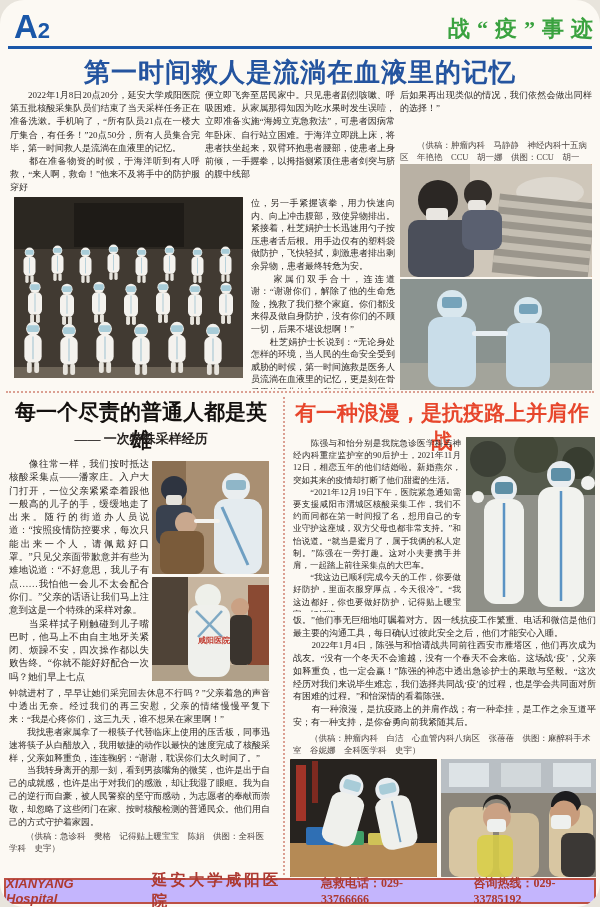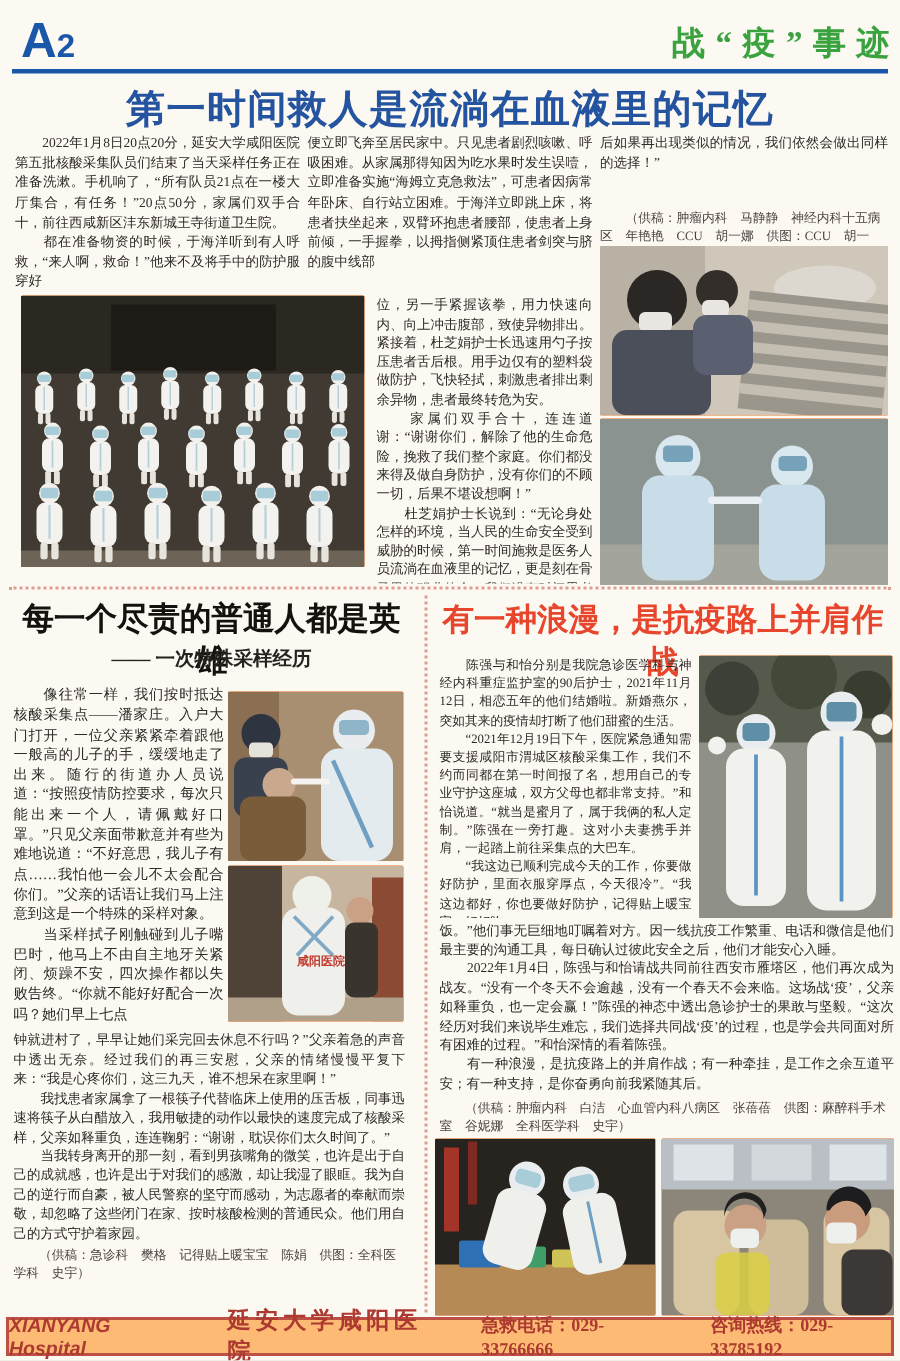--- a/index.html
+++ b/index.html
@@ -1,17 +1,17 @@
 <!DOCTYPE html>
 <html><head>
 <meta charset="utf-8">
 <style>
   html,body{margin:0;padding:0;background:#e8e4dc;}
   .page{position:relative;width:600px;height:907px;margin:0 auto;background:#fcf9f3;overflow:hidden;
-        font-family:"Liberation Serif","DejaVu Serif",serif;color:#2e2a28;}
+        font-family:"Liberation Serif","DejaVu Serif",serif;color:#2e2a28;border-radius:24px;}
   
   .pagenum{position:absolute;left:14px;top:8px;font-family:"Liberation Sans","DejaVu Sans",sans-serif;
            font-weight:bold;color:#1a57a8;}
   .pagenum .big{font-size:33px;}
   .pagenum .sub{font-size:22px;}
   .secthead{position:absolute;left:0;top:14px;width:100%;text-align:right;font-size:22px;font-weight:bold;
             color:#3aa23f;letter-spacing:7px;}
   .bluerule{position:absolute;left:8px;right:8px;top:46px;height:3px;background:#1a57a8;}
   .headline{position:absolute;left:0;top:55px;width:100%;text-align:center;font-size:26px;font-weight:bold;
             color:#24549f;letter-spacing:1px;}
@@ -20,38 +20,38 @@
   .credit{position:absolute;font-size:8.5px;color:#4a4340;line-height:12px;text-indent:2em;overflow:hidden;}
   .photo{position:absolute;overflow:hidden;border-radius:1px;background:#f97316;}
   .photo svg{display:block;width:100%;height:100%;}
   .dotted-h{position:absolute;left:6px;right:6px;top:391px;border-top:2px dotted #dba092;}
   .dotted-v{position:absolute;left:283px;top:397px;height:478px;border-left:2px dotted #dba092;}
   
   .ltitle{position:absolute;left:5px;top:398px;width:272px;text-align:center;font-size:21px;font-weight:bold;color:#14110f;}
   .lsub{position:absolute;left:5px;top:430px;width:272px;text-align:center;font-size:13px;font-weight:bold;color:#262220;}
   .rtitle{position:absolute;left:288px;top:399px;width:308px;text-align:center;font-size:21px;font-weight:bold;color:#e7462c;}
   
-  .footer{position:absolute;left:4px;top:878px;width:588px;height:22px;border:2px solid #bc5044;background:#fdba74;
+  .footer{position:absolute;left:4px;top:878px;width:588px;height:22px;border:2px solid #bc5044;background:#c4b5fd;
           display:flex;align-items:center;justify-content:center;gap:32px;color:#ad3a31;}
   .footer .latin{font-family:"Liberation Sans","DejaVu Sans",sans-serif;font-style:italic;font-weight:bold;font-size:13px;}
   .footer .hname{font-weight:bold;font-size:15.5px;letter-spacing:3px;}
   .footer .phone{font-family:Liberation Serif, serif;font-weight:bold;font-size:12px;}
 </style>
 </head>
 <body>
 
 <div class="page">
 
   <div class="pagenum"><span class="big">A</span><span class="sub">2</span></div>
   <div class="secthead">战“疫”事迹</div>
   <div class="bluerule"></div>
 
   <div class="headline">第一时间救人是流淌在血液里的记忆</div>
 
-  <div class="txt" style="left:10px;top:89px;width:190px;height:105px;">　　2022年1月8日20点20分，延安大学咸阳医院第五批核酸采集队员们结束了当天采样任务正在准备洗漱。手机响了，“所有队员21点在一楼大厅集合，有任务！”20点50分，家属们双手合十，前往西咸新区沣东新城王寺街道卫生院。
+  <div class="txt" style="left:10px;top:89px;width:190px;height:105px;">　　2022年1月8日20点20分，延安大学咸阳医院第五批核酸采集队员们结束了当天采样任务正在准备洗漱。手机响了，“所有队员21点在一楼大厅集合，有任务！”20点50分，所有人员集合完毕，第一时间救人是流淌在血液里的记忆。
 　　都在准备物资的时候，于海洋听到有人呼救，“来人啊，救命！”他来不及将手中的防护服穿好</div>
   <div class="txt" style="left:205px;top:89px;width:190px;height:106px;">便立即飞奔至居民家中。只见患者剧烈咳嗽、呼吸困难。从家属那得知因为吃水果时发生误噎，立即准备实施“海姆立克急救法”，可患者因病常年卧床、自行站立困难。于海洋立即跳上床，将患者扶坐起来，双臂环抱患者腰部，使患者上身前倾，一手握拳，以拇指侧紧顶住患者剑突与脐的腹中线部</div>
   <div class="txt" style="left:251px;top:197px;width:144px;height:192px;line-height:12.6px;">位，另一手紧握该拳，用力快速向内、向上冲击腹部，致使异物排出。紧接着，杜芝娟护士长迅速用勺子按压患者舌后根。用手边仅有的塑料袋做防护，飞快轻拭，刺激患者排出剩余异物，患者最终转危为安。
 　　家属们双手合十，连连道谢：“谢谢你们，解除了他的生命危险，挽救了我们整个家庭。你们都没来得及做自身防护，没有你们的不顾一切，后果不堪设想啊！”
 　　杜芝娟护士长说到：“无论身处怎样的环境，当人民的生命安全受到威胁的时候，第一时间施救是医务人员流淌在血液里的记忆，更是刻在骨子里的职业使命，我们没有时间思考那么多，今</div>
   <div class="txt" style="left:400px;top:89px;width:192px;height:48px;">后如果再出现类似的情况，我们依然会做出同样的选择！”</div>
   <div class="credit" style="left:400px;top:139px;width:192px;height:25px;">（供稿：肿瘤内科　马静静　神经内科十五病区　年艳艳　CCU　胡一娜　供图：CCU　胡一娜）</div>
 
   <div class="photo" style="left:14px;top:197px;width:229px;height:181px;">
     <svg viewBox="0 0 229 181" preserveAspectRatio="none">

